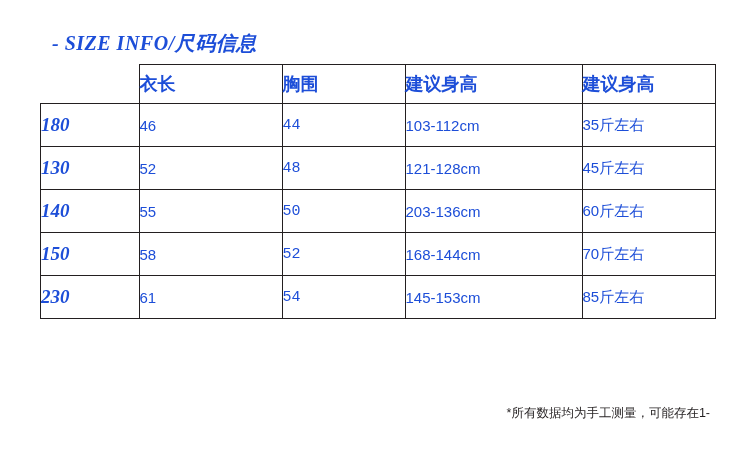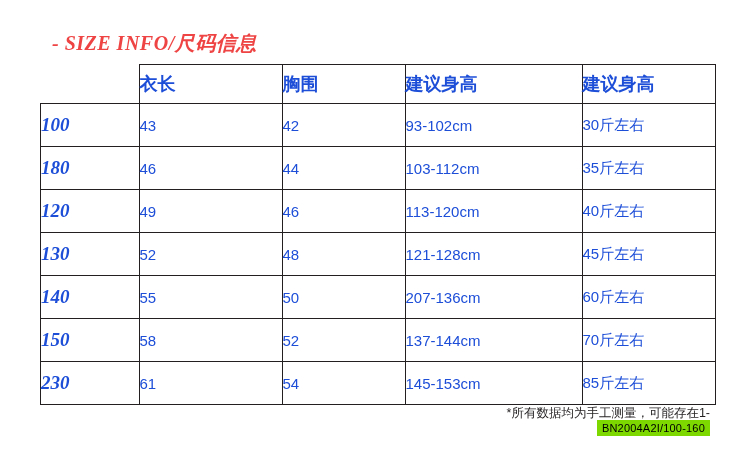--- a/index.html
+++ b/index.html
@@ -20,21 +20,21 @@
     background: #ffffff;
   }
   .title {
     position: absolute;
     left: 52px;
     top: 30px;
     font-family: "Liberation Serif", serif;
     font-style: italic;
     font-weight: bold;
     font-size: 20px;
-    color: #ef4444;
+    color: #1d4ed8;
     letter-spacing: 0.5px;
     white-space: nowrap;
   }
   table.size-table {
     position: absolute;
     left: 40px;
     top: 64px;
     width: 670px;
     border-collapse: collapse;
     table-layout: fixed;
@@ -62,21 +62,21 @@
     font-weight: normal;
   }
   tr.data-row td.size-cell {
     font-family: "Liberation Serif", serif;
     font-style: italic;
     font-weight: bold;
     font-size: 19px;
   }
   td.c0 { width: 98px; }
   td.c1 { width: 142px; }
-  td.c2 { width: 122px; }
+  td.c2 { width: 122px; font-family: Liberation Mono, monospace; }
   td.c3 { width: 176px; }
   td.c4 { width: 132px; }
 
   .footnote {
     position: absolute;
     right: 40px;
     bottom: 28px;
     font-size: 12.5px;
     color: #231f20;
     white-space: nowrap;
@@ -104,74 +104,59 @@
   <table class="size-table">
     <tbody>
       <tr class="header-row">
         <td class="c0 corner"></td>
         <td class="c1">衣长</td>
         <td class="c2">胸围</td>
         <td class="c3">建议身高</td>
         <td class="c4">建议身高</td>
       </tr>
 
-      <tr class="data-row">
-        <td class="c0 size-cell">100</td>
-        <td class="c1">43</td>
-        <td class="c2">42</td>
-        <td class="c3">93-102cm</td>
-        <td class="c4">30斤左右</td>
-      </tr>
 
       <tr class="data-row">
         <td class="c0 size-cell">180</td>
         <td class="c1">46</td>
         <td class="c2">44</td>
         <td class="c3">103-112cm</td>
         <td class="c4">35斤左右</td>
       </tr>
 
-      <tr class="data-row">
-        <td class="c0 size-cell">120</td>
-        <td class="c1">49</td>
-        <td class="c2">46</td>
-        <td class="c3">113-120cm</td>
-        <td class="c4">40斤左右</td>
-      </tr>
 
       <tr class="data-row">
         <td class="c0 size-cell">130</td>
         <td class="c1">52</td>
         <td class="c2">48</td>
         <td class="c3">121-128cm</td>
         <td class="c4">45斤左右</td>
       </tr>
 
       <tr class="data-row">
         <td class="c0 size-cell">140</td>
         <td class="c1">55</td>
         <td class="c2">50</td>
-        <td class="c3">207-136cm</td>
+        <td class="c3">203-136cm</td>
         <td class="c4">60斤左右</td>
       </tr>
 
       <tr class="data-row">
         <td class="c0 size-cell">150</td>
         <td class="c1">58</td>
         <td class="c2">52</td>
-        <td class="c3">137-144cm</td>
+        <td class="c3">168-144cm</td>
         <td class="c4">70斤左右</td>
       </tr>
 
       <tr class="data-row">
         <td class="c0 size-cell">230</td>
         <td class="c1">61</td>
         <td class="c2">54</td>
         <td class="c3">145-153cm</td>
         <td class="c4">85斤左右</td>
       </tr>
     </tbody>
   </table>
 
   <div class="footnote">*所有数据均为手工测量，可能存在1-</div>
-  <div class="sku-badge" style="background: rgb(125, 216, 0);">BN2004A2I/100-160</div>
 
 </div>
 
 </body></html>

